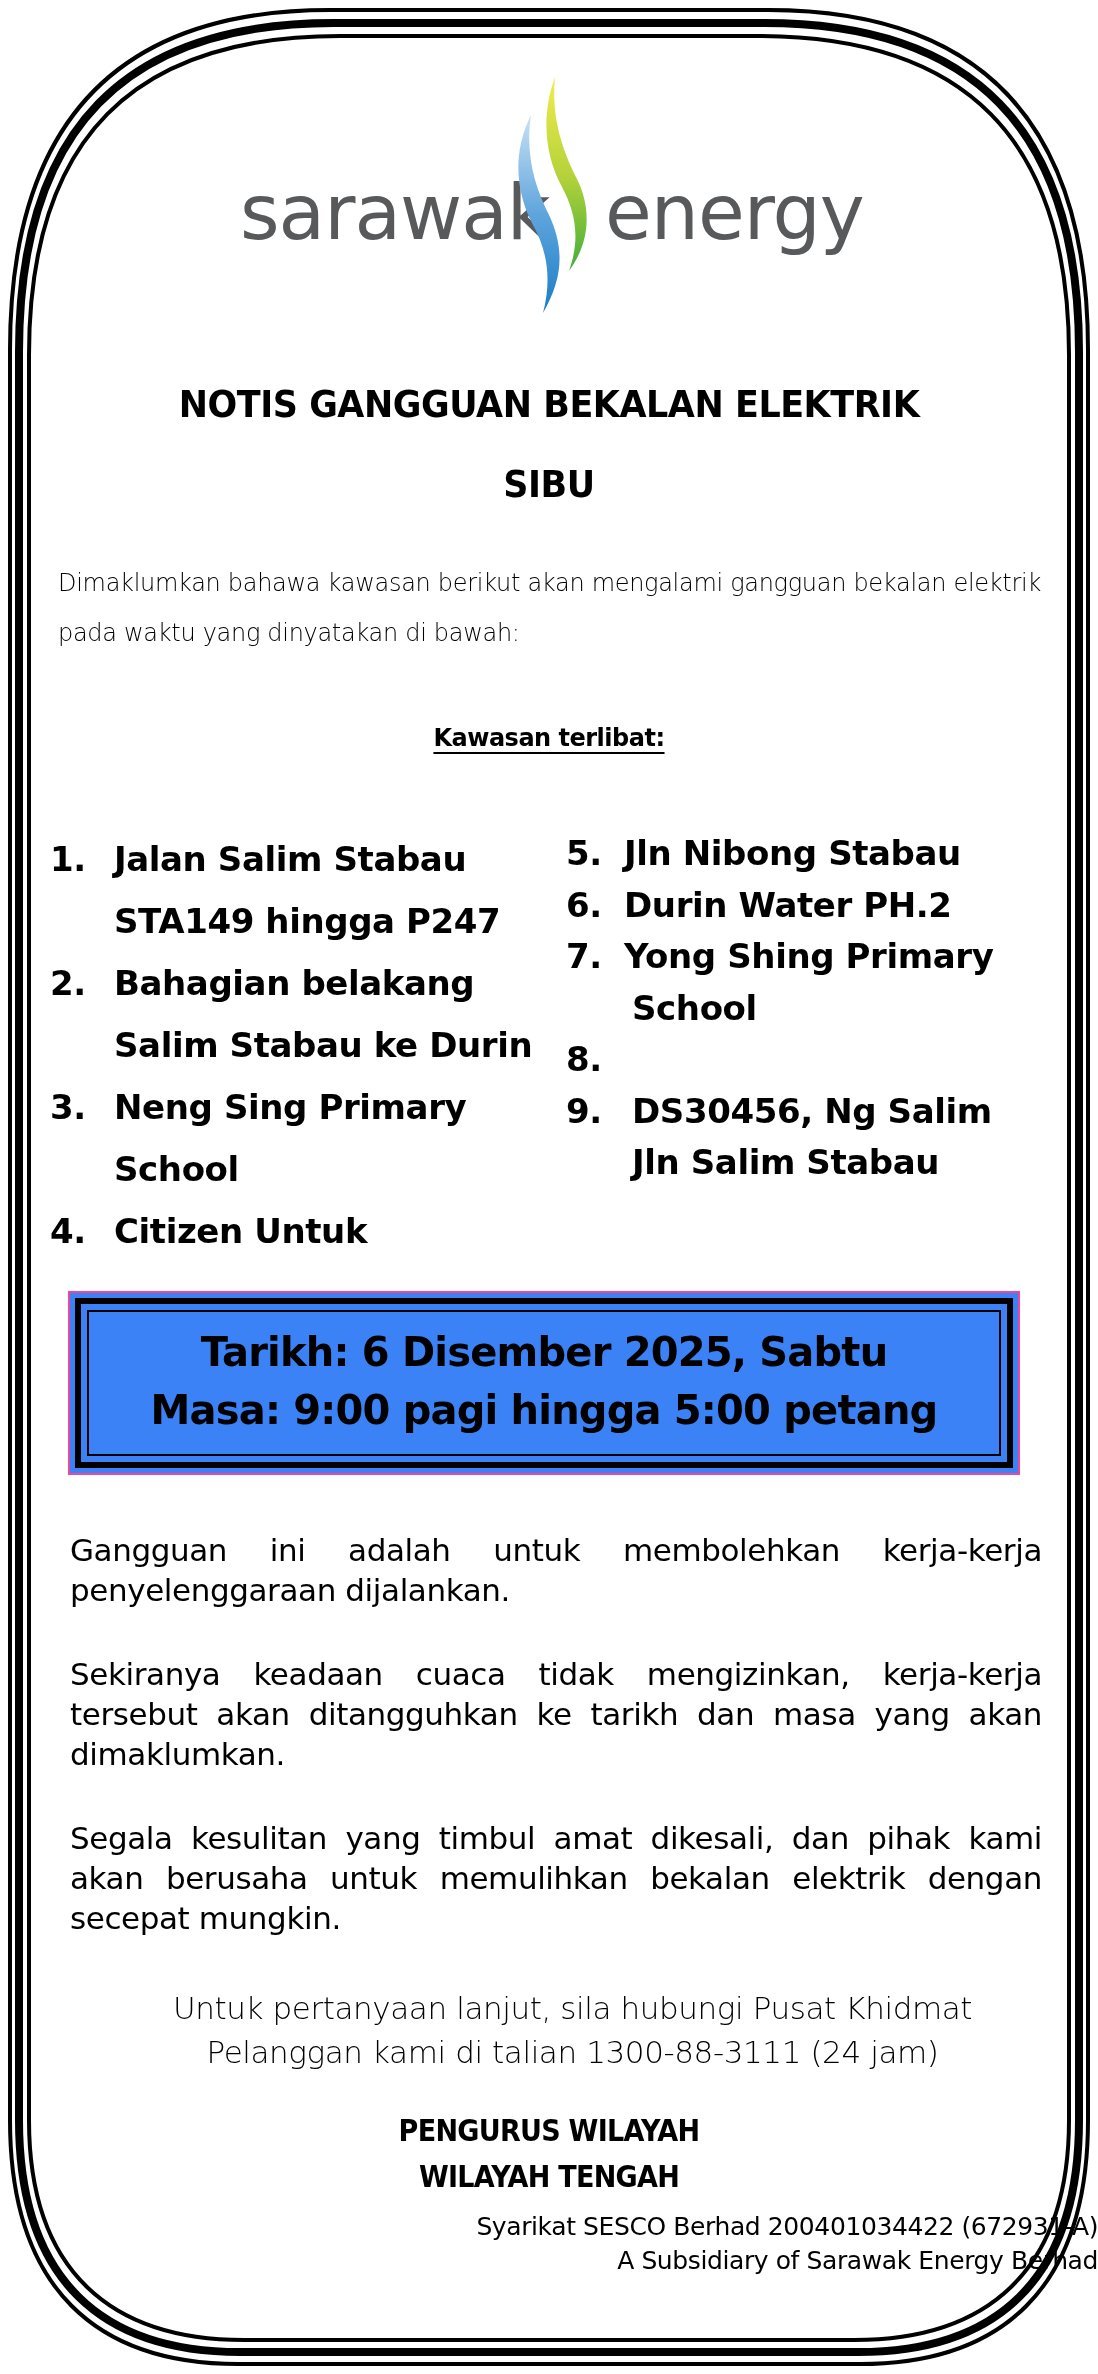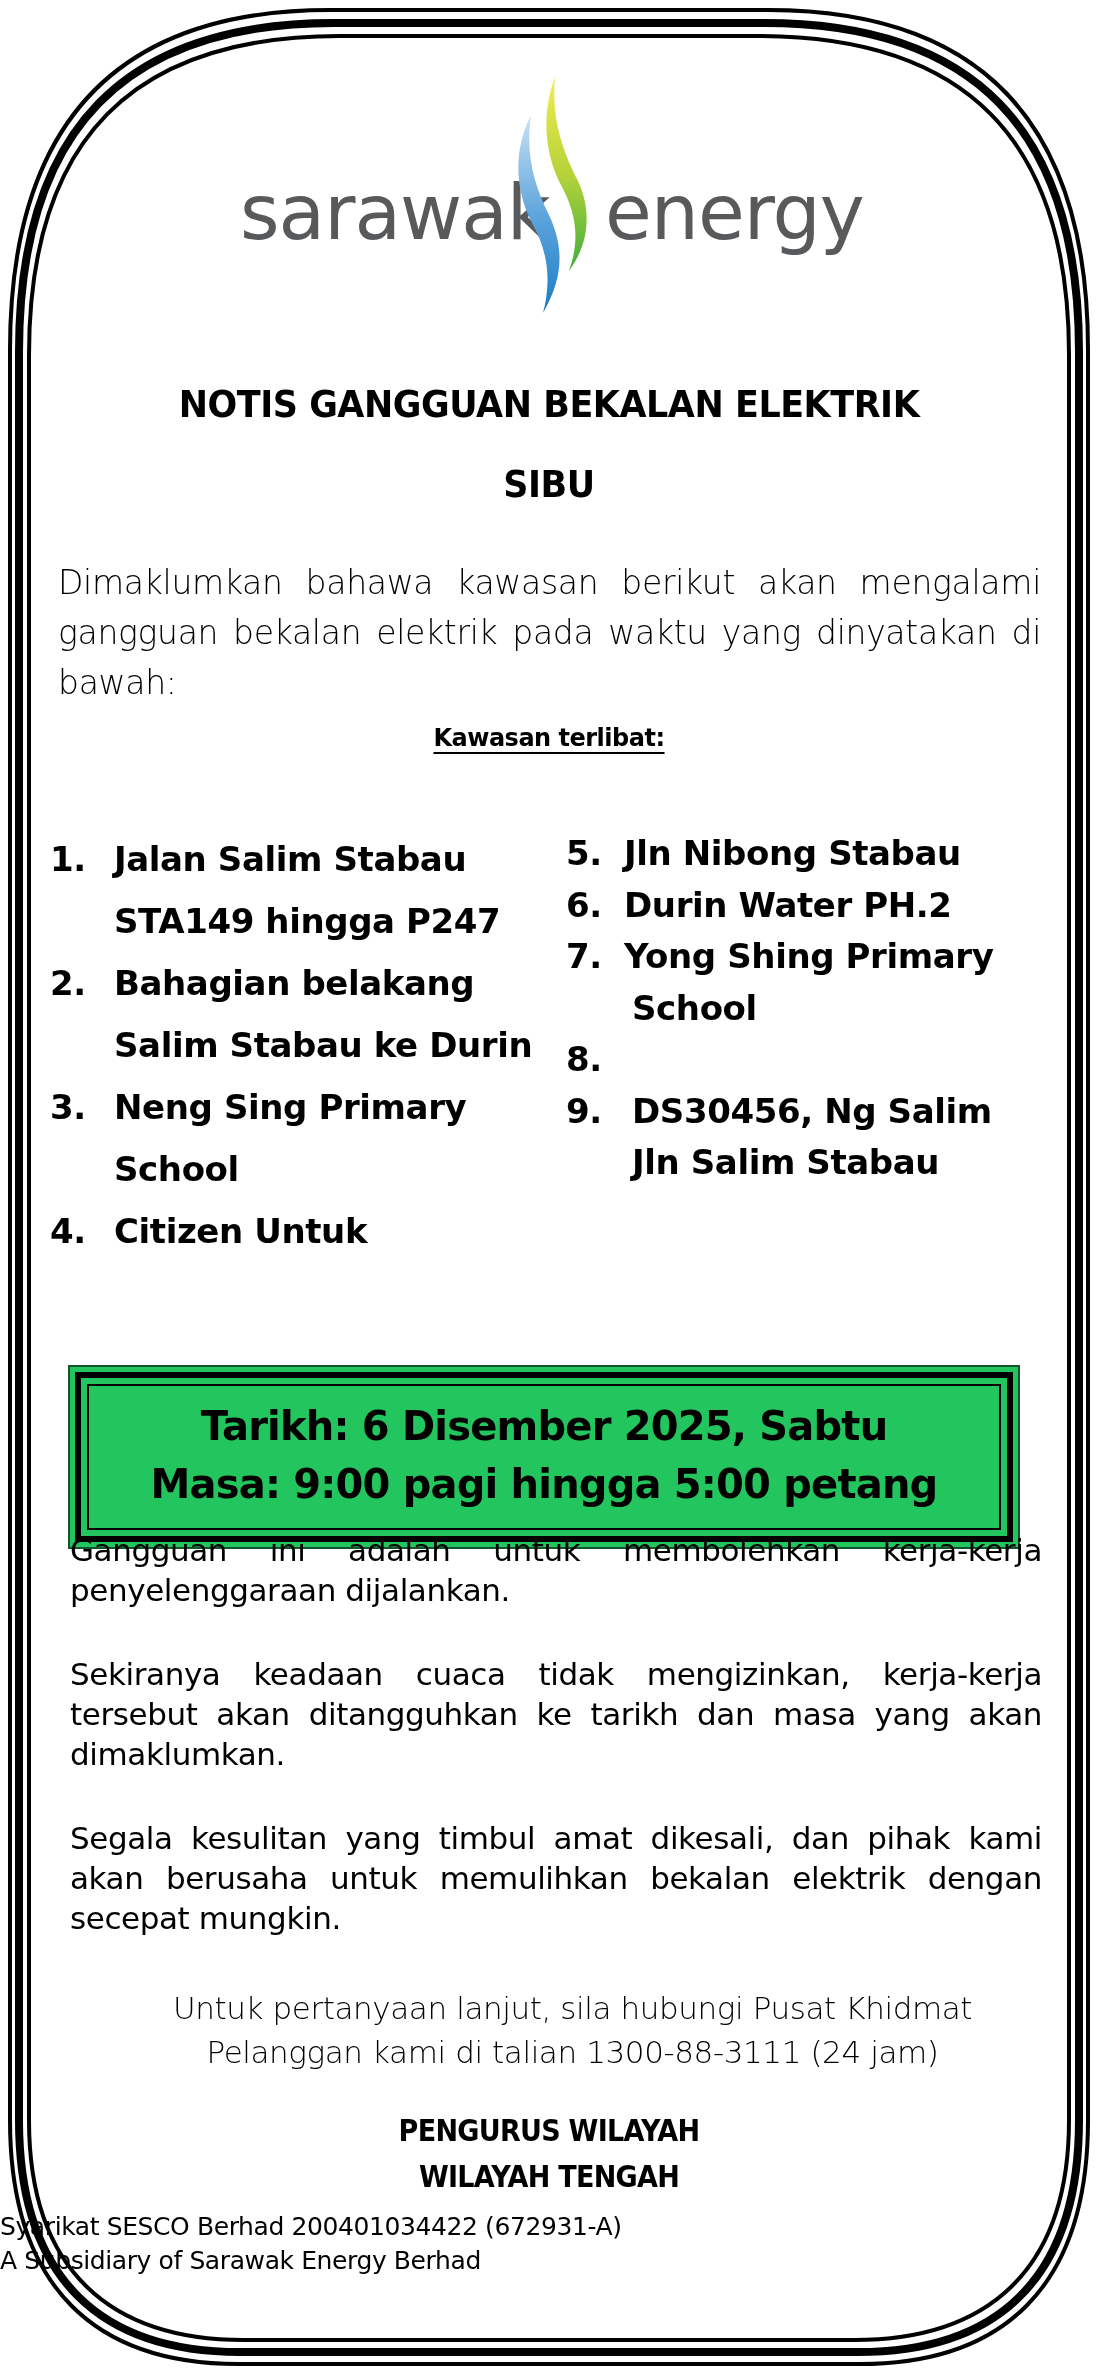--- a/index.html
+++ b/index.html
@@ -57,21 +57,21 @@
       transform: scaleX(0.92);
     }
     .title.main { top: 382px; }
     .title.city { top: 462px; }
     .intro {
       position: absolute;
       left: 58px;
       width: 983px;
       top: 558px;
       font-family: "DejaVu Sans", sans-serif;
-      font-size: 33px;
+      font-size: 24px;
       font-weight: 300;
       line-height: 50px;
       text-align: justify;
       letter-spacing: -0.3px;
     }
     .areas-heading {
       position: absolute;
       left: 0; right: 0;
       top: 724px;
       text-align: center;
@@ -102,26 +102,26 @@
     .areas-col.right .area-num { width: 58px; }
     .area-text { flex: 1 1 auto; }
     .areas-col.left .area-line { line-height: 62px; }
     .areas-col.right .area-line { line-height: 51.5px; }
     .area-line { display: block; white-space: nowrap; }
     .area-line.indent { padding-left: 8px; }
 
     .schedule-box {
       position: absolute;
       left: 68px;
-      top: 1365px;
+      top: 1291px;
       width: 952px;
       height: 184px;
       box-sizing: border-box;
-      border: 2px solid #14532d;
-      background: #22c55e;
+      border: 2px solid #ec4899;
+      background: #3b82f6;
     }
     .schedule-box::before {
       content: "";
       position: absolute;
       left: 5px; top: 5px; right: 5px; bottom: 5px;
       border: 6px solid #000;
     }
     .schedule-box::after {
       content: "";
       position: absolute;
@@ -177,21 +177,21 @@
       font-weight: bold;
       font-size: 30px;
       line-height: 46px;
       letter-spacing: -0.8px;
       transform: scaleX(0.9);
     }
     .footer {
       position: absolute;
       left: 0; right: 0;
       top: 2210px;
-      text-align: left;
+      text-align: right;
       font-family: "DejaVu Sans", sans-serif;
       font-size: 25px;
       line-height: 34px;
       letter-spacing: -0.4px;
     }
     .block-line { display: block; }
   </style>
 </head>
 <body>
 

